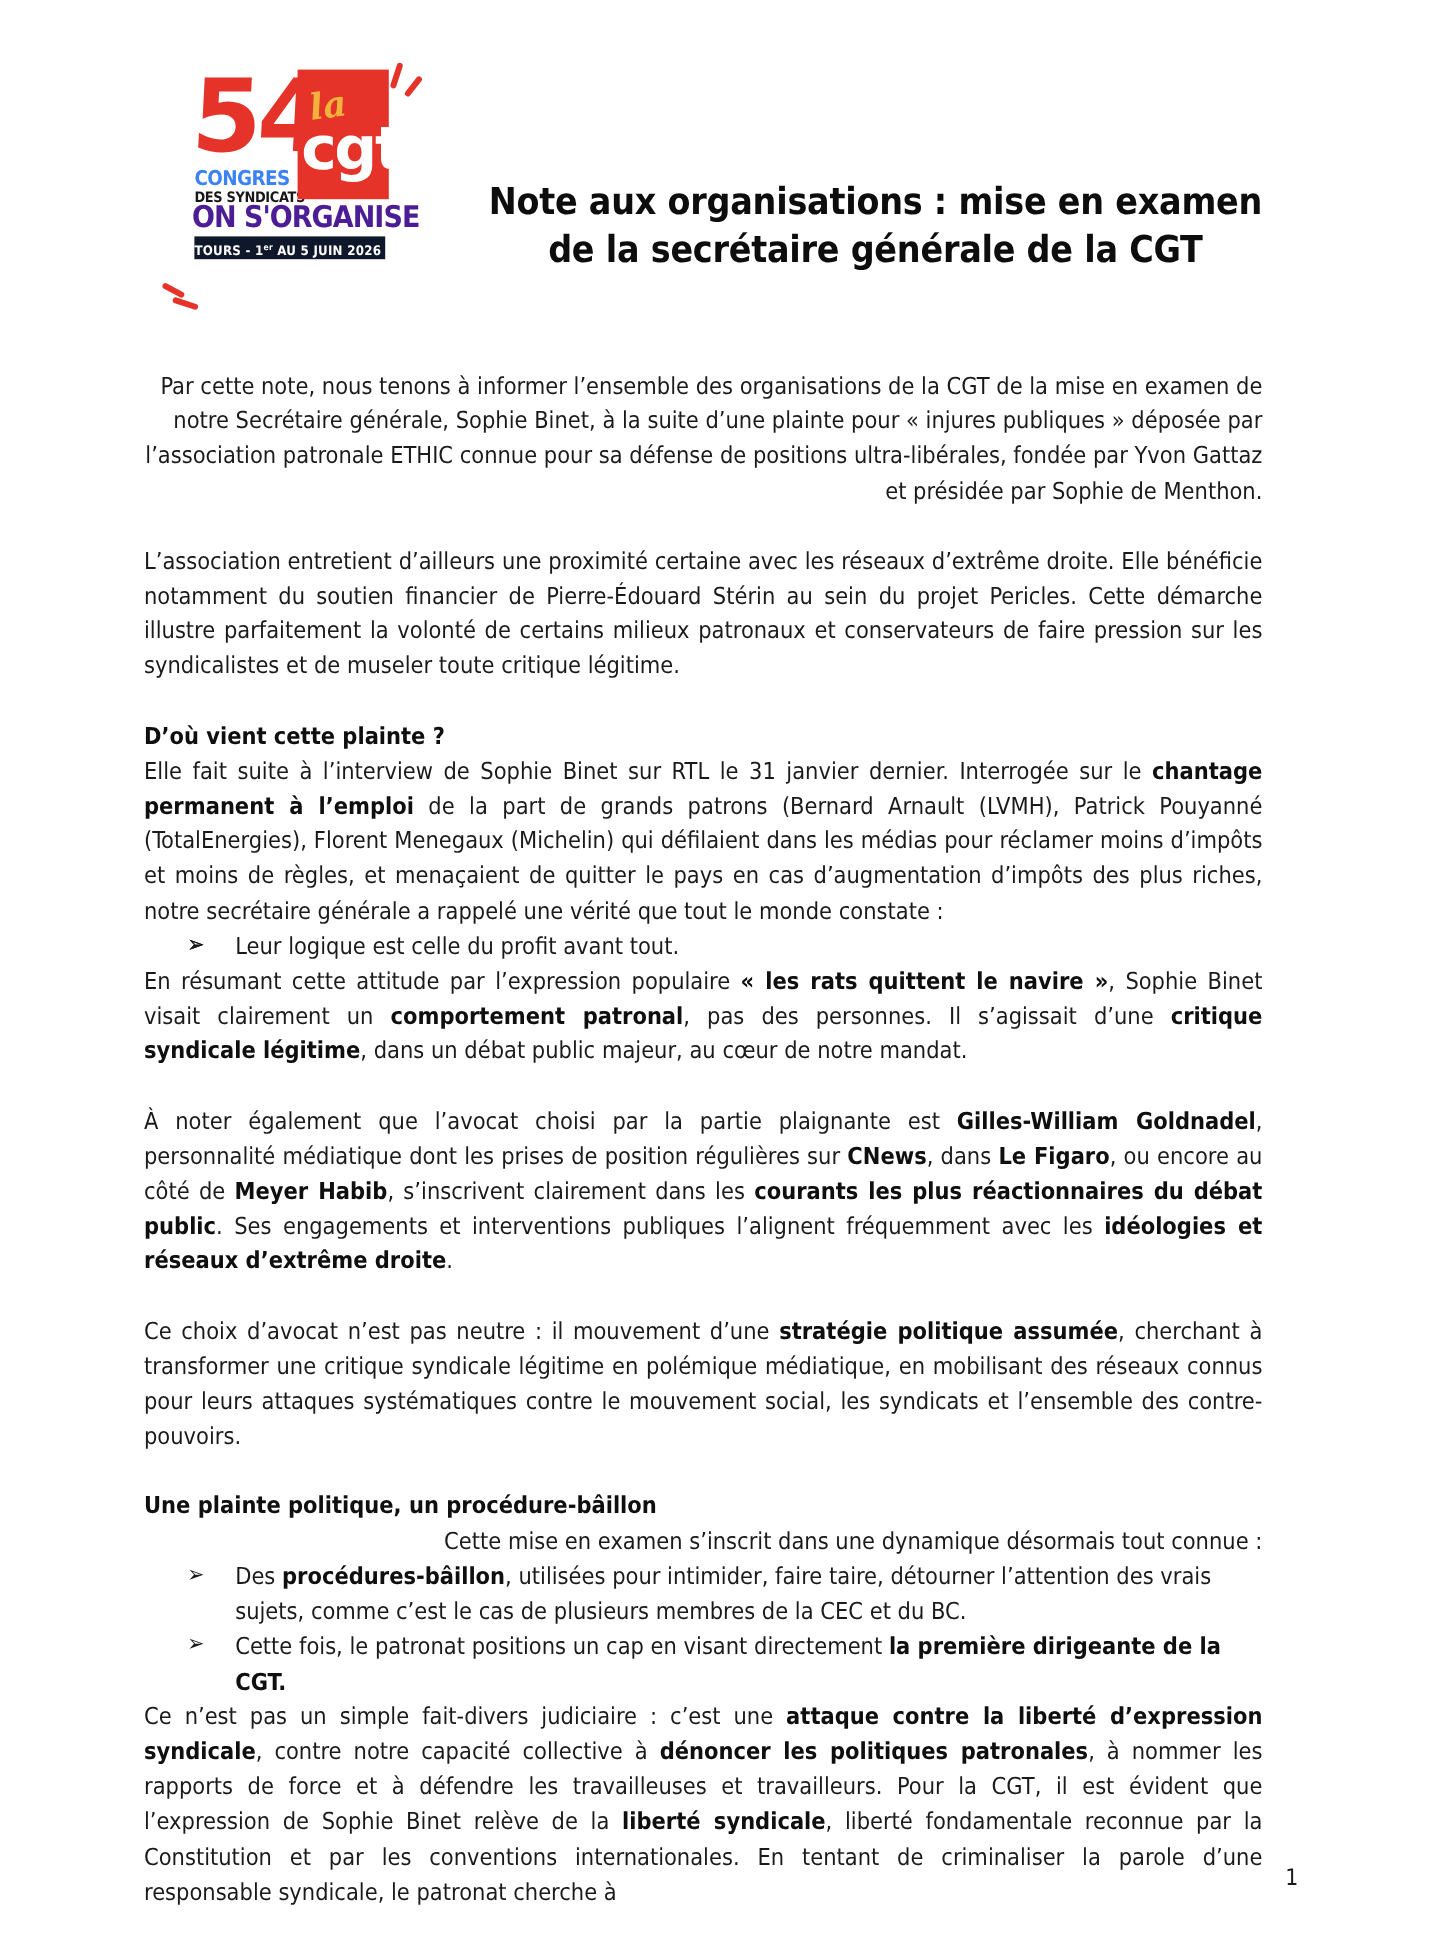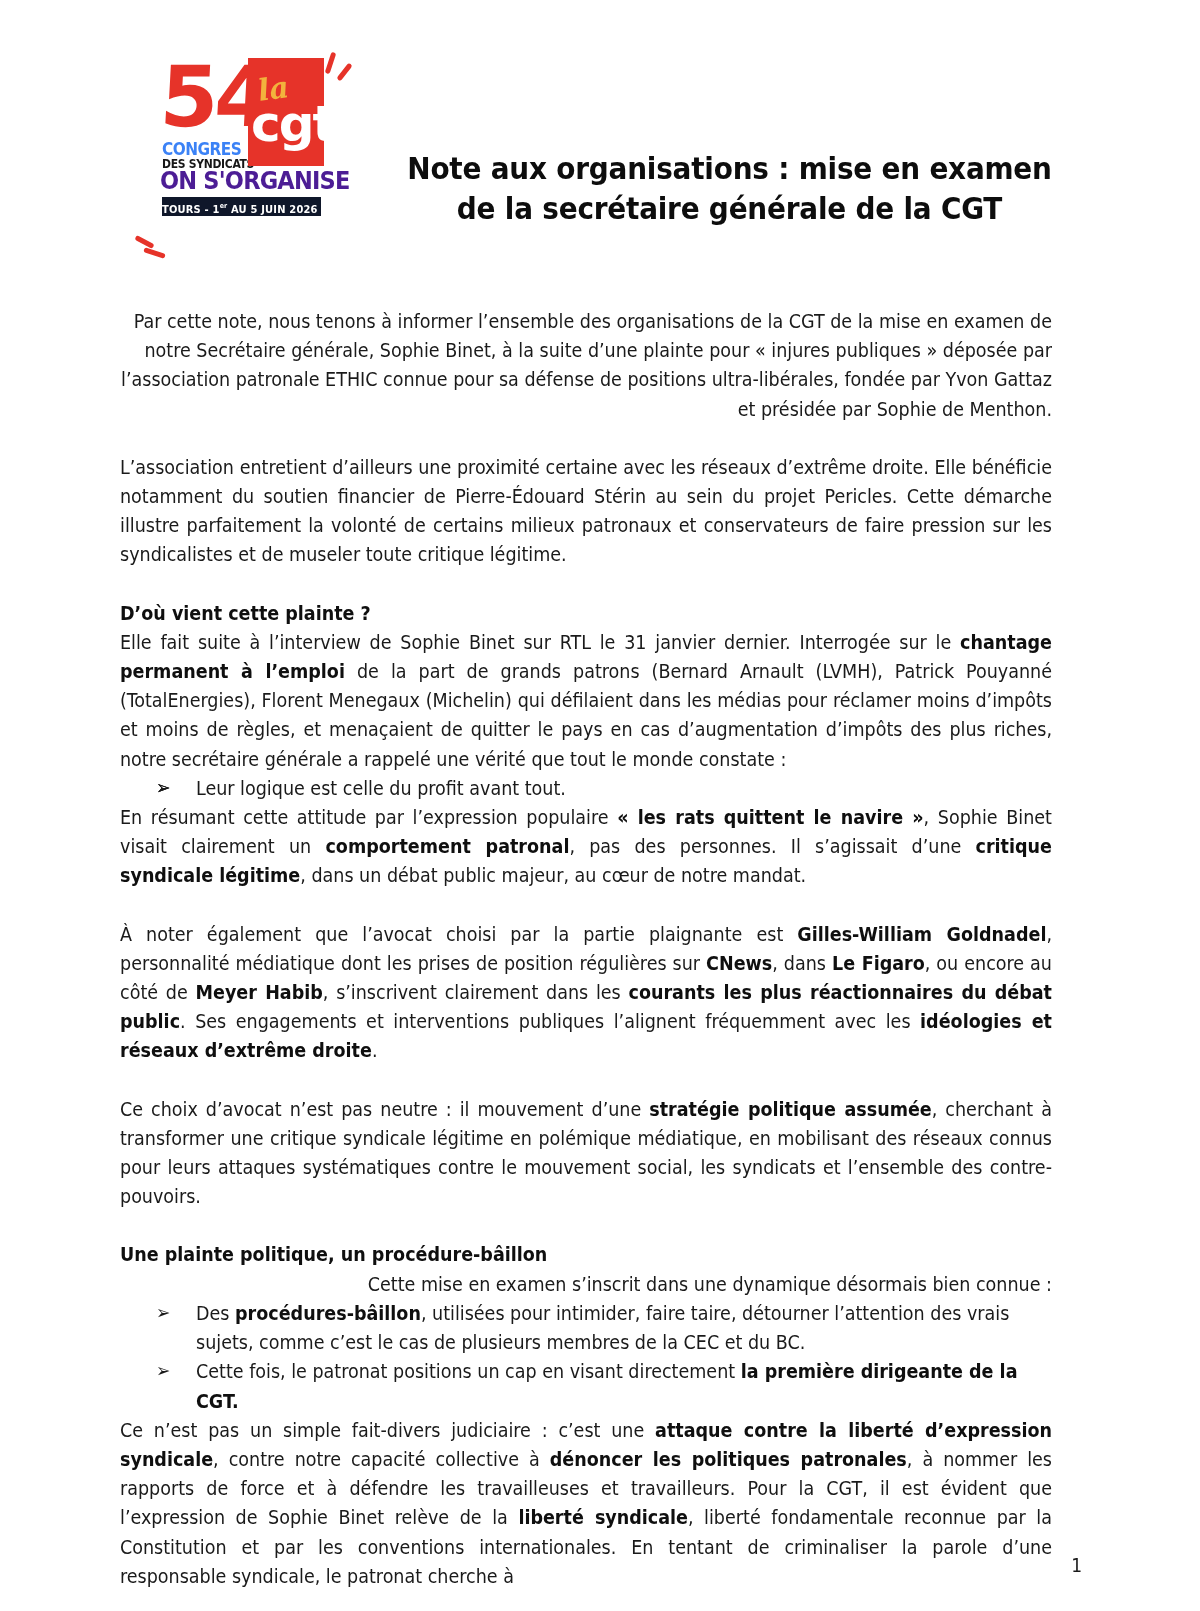--- a/index.html
+++ b/index.html
@@ -300,21 +300,21 @@
     <p class="para"><span>À noter également que l’avocat choisi par la partie plaignante est </span><b>Gilles-William Goldnadel</b><span>, personnalité médiatique dont les prises de position régulières sur </span><b>CNews</b><span>, dans </span><b>Le Figaro</b><span>, ou encore au côté de </span><b>Meyer Habib</b><span>, s’inscrivent clairement dans les </span><b>courants les plus réactionnaires du débat public</b><span>. Ses engagements et interventions publiques l’alignent fréquemment avec les </span><b>idéologies et réseaux d’extrême droite</b><span>.</span></p>
 
     <div class="gap"></div>
 
     <p class="para"><span>Ce choix d’avocat n’est pas neutre : il mouvement d’une </span><b>stratégie politique assumée</b><span>, cherchant à transformer une critique syndicale légitime en polémique médiatique, en mobilisant des réseaux connus pour leurs attaques systématiques contre le mouvement social, les syndicats et l’ensemble des contre-pouvoirs.</span></p>
 
     <div class="gap"></div>
 
     <h2 class="section-head">Une plainte politique, un procédure-bâillon</h2>
 
-    <p class="para nojust">Cette mise en examen s’inscrit dans une dynamique désormais bien connue :</p>
+    <p class="para nojust">Cette mise en examen s’inscrit dans une dynamique désormais tout connue :</p>
 
     <ul class="arrow-list">
       <li><span class="marker">➢</span><span>Des </span><b>procédures-bâillon</b><span>, utilisées pour intimider, faire taire, détourner l’attention des vrais sujets, comme c’est le cas de plusieurs membres de la CEC et du BC.</span></li>
       <li><span class="marker">➢</span><span>Cette fois, le patronat positions un cap en visant directement </span><b>la première dirigeante de la CGT.</b></li>
     </ul>
 
     <p class="para"><span>Ce n’est pas un simple fait-divers judiciaire : c’est une </span><b>attaque contre la liberté d’expression syndicale</b><span>, contre notre capacité collective à </span><b>dénoncer les politiques patronales</b><span>, à nommer les rapports de force et à défendre les travailleuses et travailleurs. Pour la CGT, il est évident que l’expression de Sophie Binet relève de la </span><b>liberté syndicale</b><span>, liberté fondamentale reconnue par la Constitution et par les conventions internationales. En tentant de criminaliser la parole d’une responsable syndicale, le patronat cherche à</span></p>
 
   </div>
 

